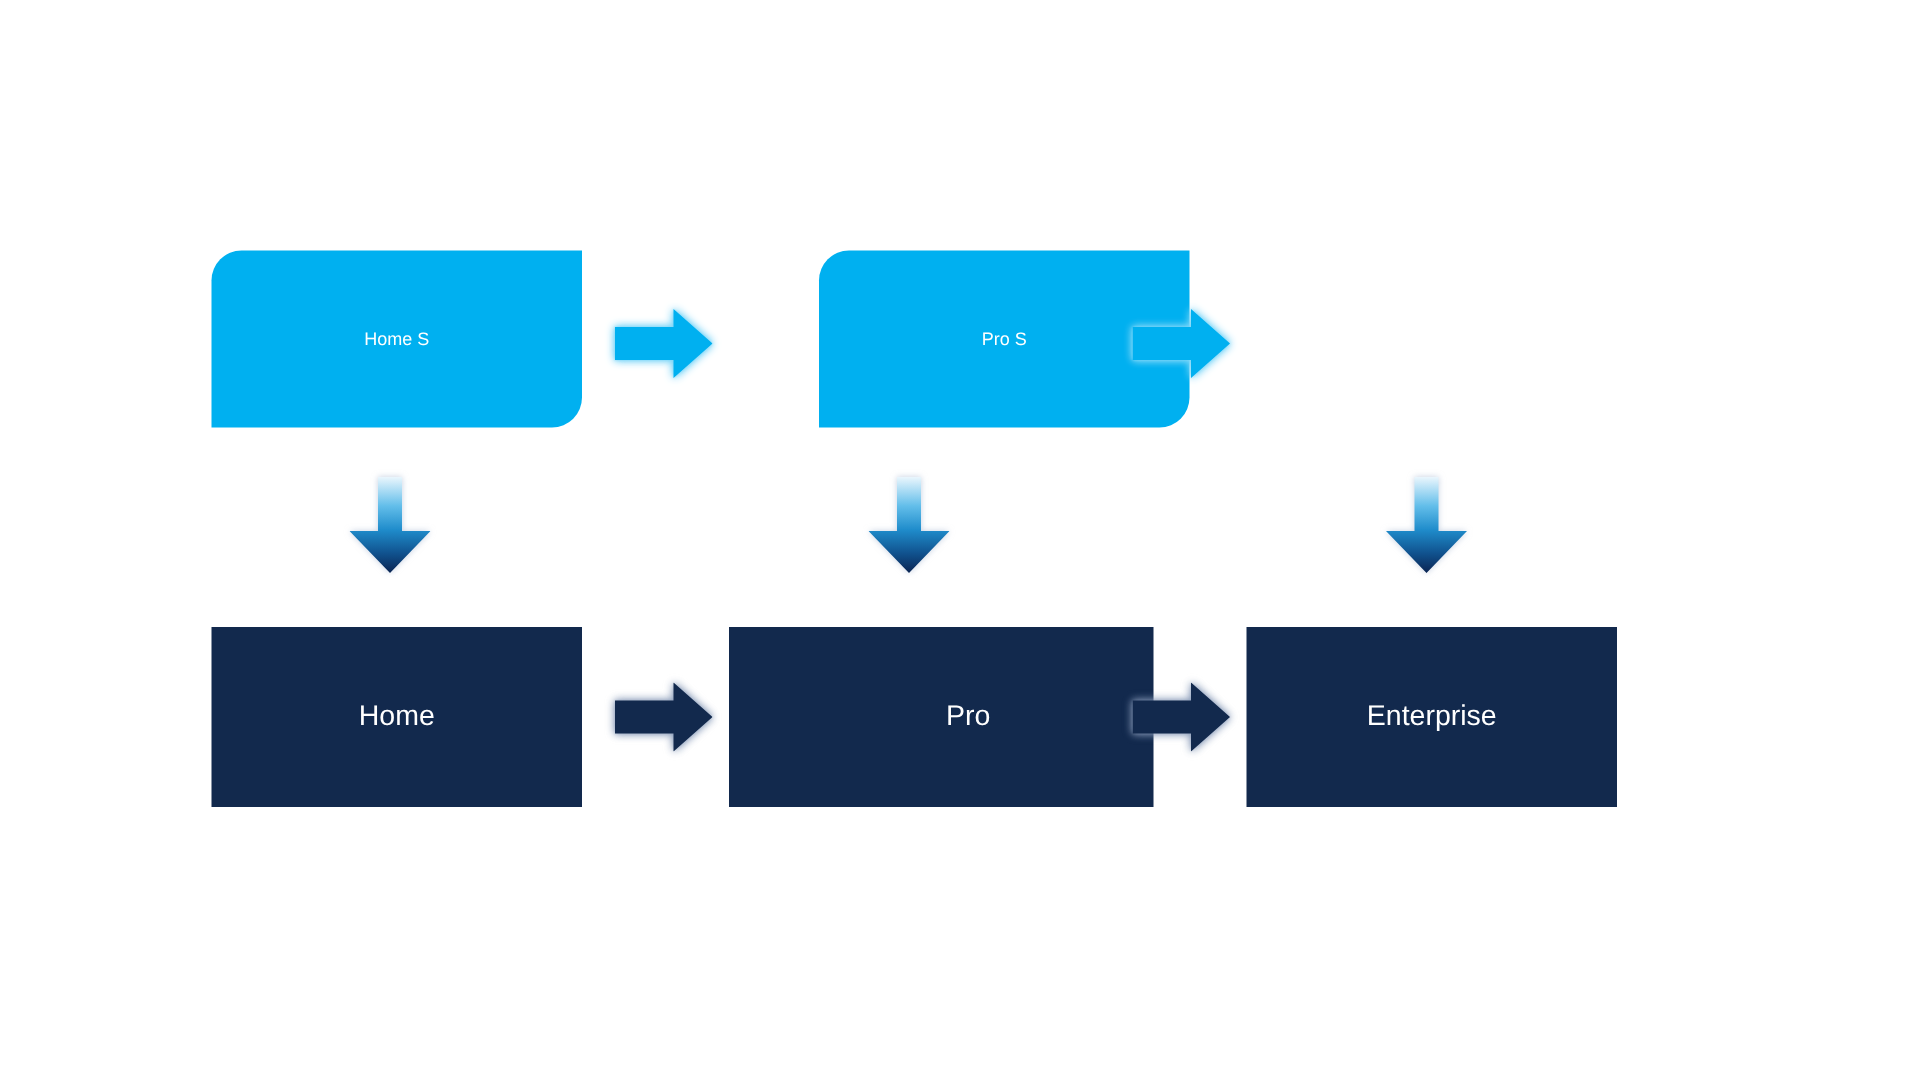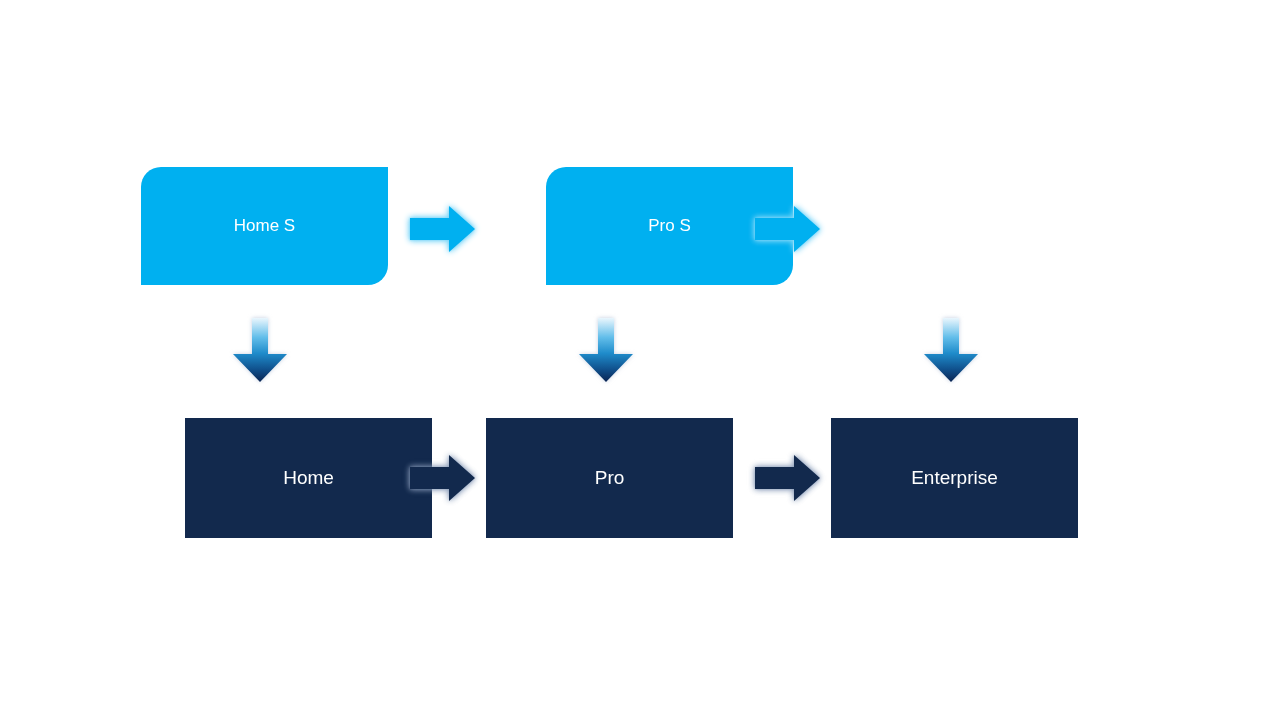--- a/index.html
+++ b/index.html
@@ -13,21 +13,21 @@
   .node{
     position:absolute;
     display:flex;align-items:center;justify-content:center;
     color:var(--label,#fff);
     text-align:center;
   }
   .node-light{
     width:247px;height:118px;
     background:var(--light-blue,#00B0F0);
     border-radius:20px 0 20px 0;
-    font-size:17px;
+    font-size:12px;
   }
   .node-dark{
     width:247px;height:120px;
     background:var(--dark-navy,#12294D);
     font-size:19px;
   }
   .arrow{position:absolute;display:block;}
   .arrow-light{filter:drop-shadow(0 0 3px var(--light-glow,#7DD6F8)) drop-shadow(0 0 1px var(--light-glow,#7DD6F8));}
   .arrow-dark{filter:drop-shadow(0 0 3px var(--dark-glow,#8598B6)) drop-shadow(0 0 1px rgba(133,152,182,.55));}
   .arrow-down{filter:drop-shadow(0 0 2px rgba(150,170,200,.55));}
@@ -67,24 +67,24 @@
   <svg class="arrow arrow-down" style="left:233px;top:318px;" width="54" height="64" viewBox="0 0 54 64">
     <polygon points="19,0 35,0 35,36 54,36 27,64 0,36 19,36" fill="url(#downGrad)"></polygon>
   </svg>
   <svg class="arrow arrow-down" style="left:579px;top:318px;" width="54" height="64" viewBox="0 0 54 64">
     <polygon points="19,0 35,0 35,36 54,36 27,64 0,36 19,36" fill="url(#downGrad)"></polygon>
   </svg>
   <svg class="arrow arrow-down" style="left:924px;top:318px;" width="54" height="64" viewBox="0 0 54 64">
     <polygon points="19,0 35,0 35,36 54,36 27,64 0,36 19,36" fill="url(#downGrad)"></polygon>
   </svg>
 
-  <div class="node node-dark" style="left:141px;top:418px;margin-left:44px;">
+  <div class="node node-dark" style="left:141px;top:418px;">
     <span>Home</span>
   </div>
-  <div class="node node-dark" style="left:486px;top:418px;">
+  <div class="node node-dark" style="left:486px;top:418px;padding-left:36px;">
     <span>Pro</span>
   </div>
   <div class="node node-dark" style="left:831px;top:418px;align-items:center;">
     <span>Enterprise</span>
   </div>
 
   <svg class="arrow arrow-dark" style="left:410px;top:455px;" width="65" height="46" viewBox="0 0 65 46">
     <polygon points="0,12 39,12 39,0 65,23 39,46 39,34 0,34" style="fill:var(--dark-navy,#12294D)"></polygon>
   </svg>
   <svg class="arrow arrow-dark" style="left:755px;top:455px;" width="65" height="46" viewBox="0 0 65 46">

